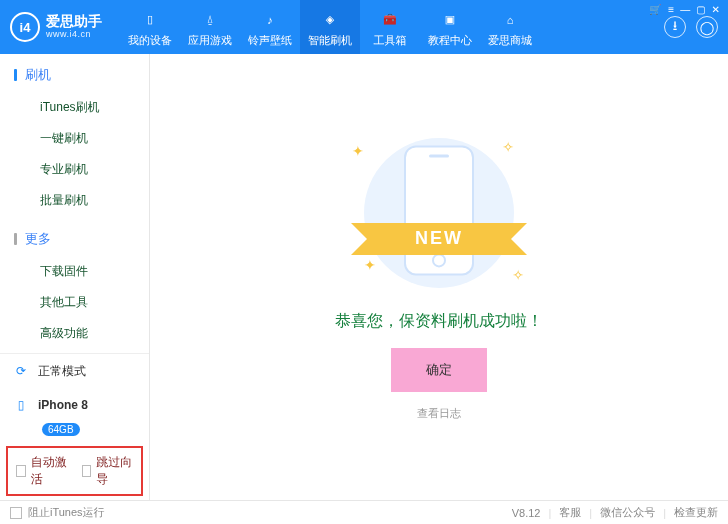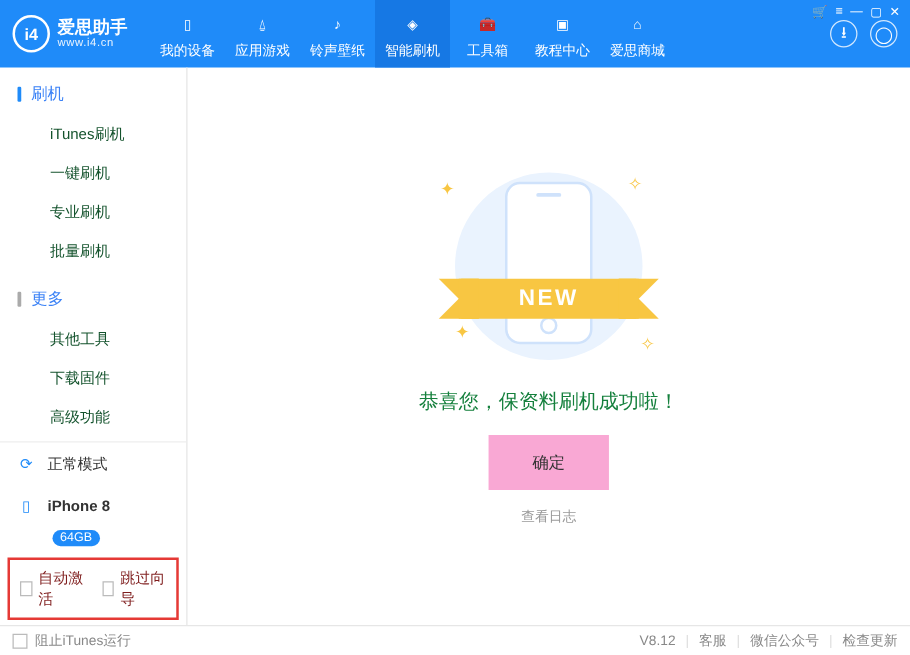--- a/index.html
+++ b/index.html
@@ -133,22 +133,22 @@
           <div class="side-item">iTunes刷机</div>
           <div class="side-item active">一键刷机</div>
           <div class="side-item">专业刷机</div>
           <div class="side-item">批量刷机</div>
         </div>
       <div class="side-sec-title more">
         <span class="bar"></span>
           <span>更多</span>
       </div>
       <div class="side-list" id="sideList2">
+          <div class="side-item">下载固件</div>
           <div class="side-item">其他工具</div>
-          <div class="side-item">下载固件</div>
           <div class="side-item">高级功能</div>
         </div>
     </div>
     <div class="side-bottom">
       <div class="mode-row">
         <span class="ic">⟳</span>
         <span>正常模式</span>
       </div>
       <div class="device-row">
         <span class="ic">▯</span>

